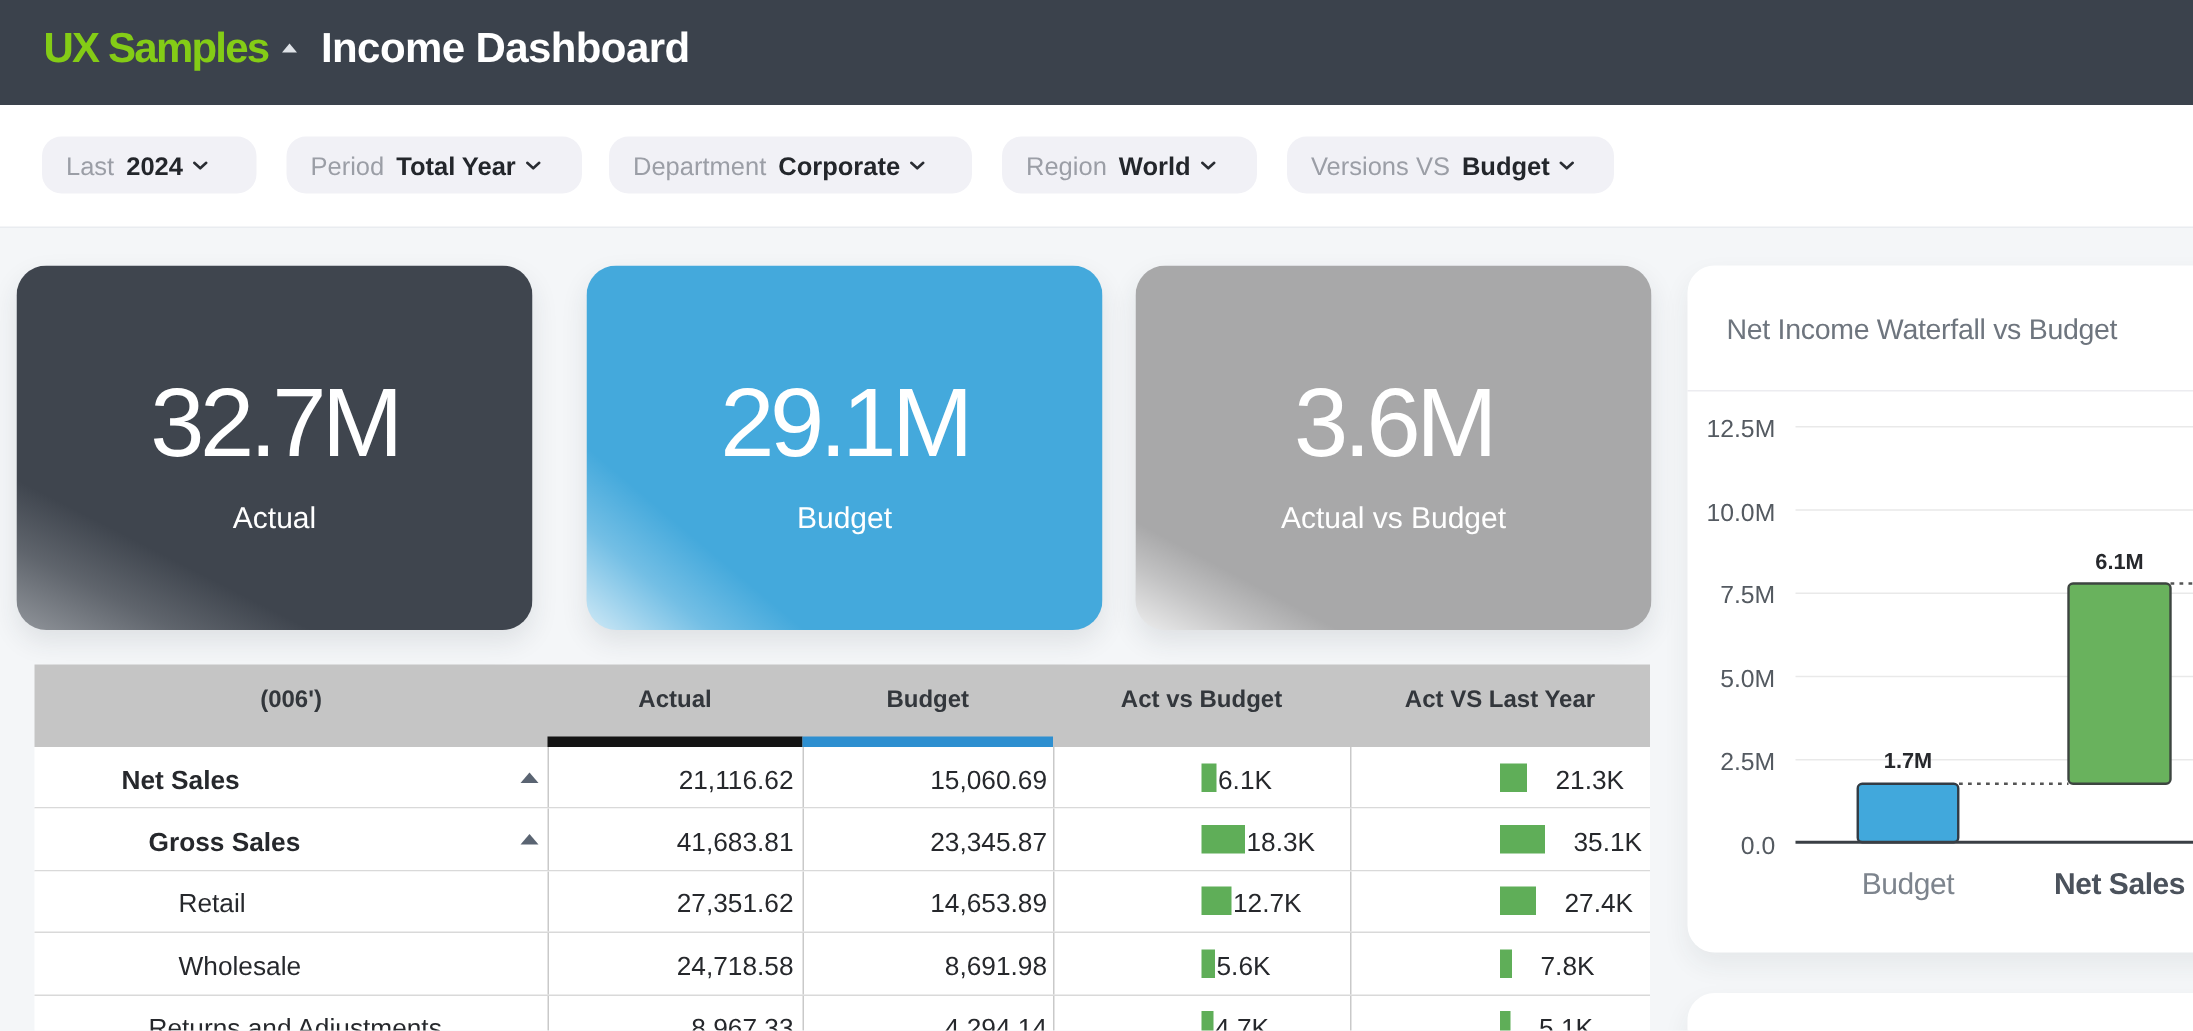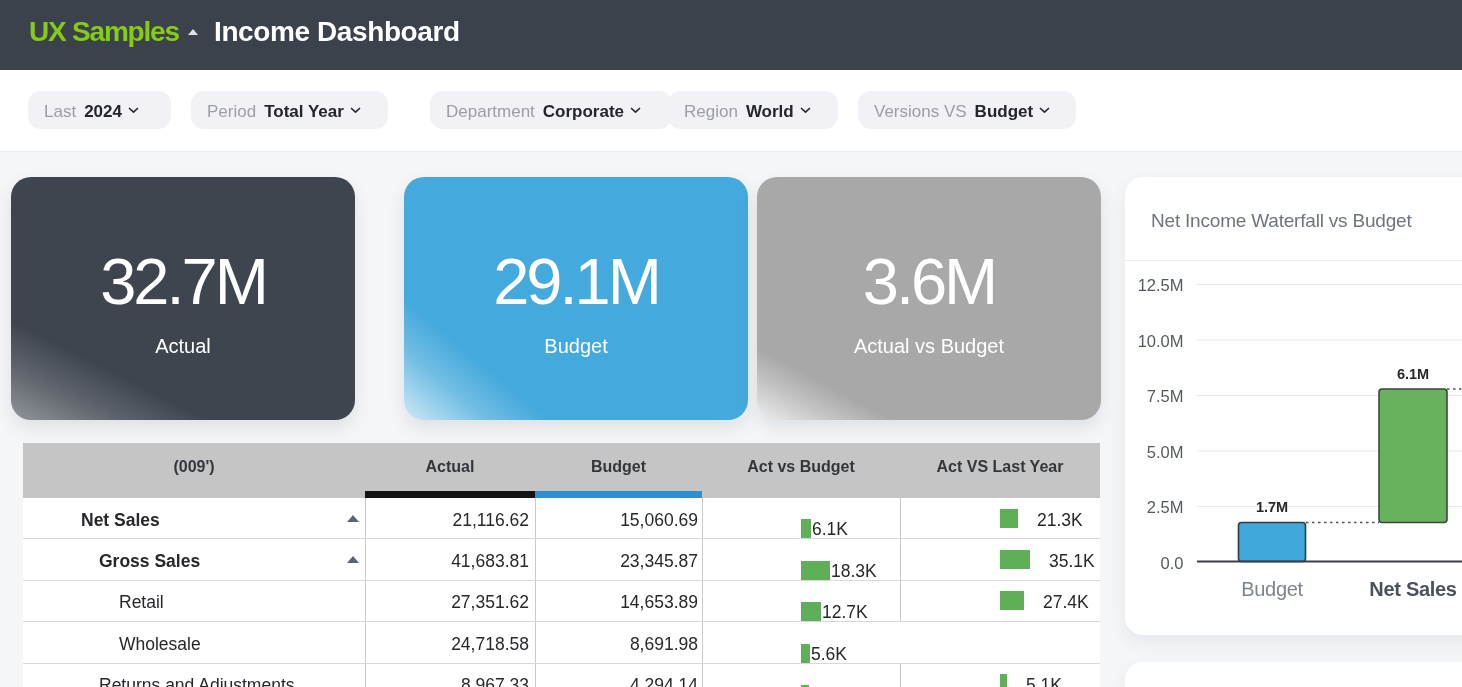--- a/index.html
+++ b/index.html
@@ -20,37 +20,37 @@
 .pill .lab { color:#9b9ea6; transform:translateY(1.5px); }
 .pill .val { color:#23262b; font-weight:bold; margin-left:8px; transform:translateY(1.5px); }
 .pill svg { margin-left:6px; }
 
 
 .kpi { position:absolute; top:177px; width:344px; height:243px; border-radius:20px;
   box-shadow:0 8px 18px rgba(40,50,60,0.10); color:#fff; text-align:center; }
 .kpi .num { position:absolute; top:67px; width:100%; font-size:65px; letter-spacing:-3px; }
 .kpi .lbl { position:absolute; top:158px; width:100%; font-size:20px; }
 .k1 { left:11px; background:linear-gradient(27deg, rgba(242,244,246,0.46) 0%, rgba(242,244,246,0.18) 13%, rgba(242,244,246,0) 24%), #3f454e; }
-.k2 { left:404px; background:linear-gradient(40deg, rgba(255,255,255,0.75) 0%, rgba(255,255,255,0.25) 13%, rgba(255,255,255,0) 23%), #44a9dc; }
+.k2 { left:391px; background:linear-gradient(40deg, rgba(255,255,255,0.75) 0%, rgba(255,255,255,0.25) 13%, rgba(255,255,255,0) 23%), #44a9dc; }
 .k3 { left:757px; background:linear-gradient(28deg, rgba(255,255,255,0.8) 0%, rgba(255,255,255,0.3) 10%, rgba(255,255,255,0) 17%), #a8a8a9; }
 
 
 .tbl { position:absolute; left:23px; top:443px; width:1077px; }
 .thead { position:relative; height:55px; background:#c5c5c5; display:flex; }
 .thead .hc { display:flex; align-items:center; justify-content:center; font-weight:bold; font-size:16px; color:#33373c; height:47px; }
 .legendbar { position:absolute; bottom:0; height:7px; }
 .lb-black { left:342px; width:170px; background:#141414; }
 .lb-blue { left:512px; width:167px; background:#2e8fd0; }
 .trow { position:relative; height:41.4px; background:#fff; border-bottom:1px solid #d9d9d9; display:flex; }
 .tc { height:100%; display:flex; align-items:center; }
 .t { display:inline-block; transform:translateY(2px); }
 .c1 { width:342px; position:relative; }
 .c2 { width:170px; border-left:1px solid #c9c9c9; justify-content:flex-end; padding-right:6px; }
 .c3 { width:167px; border-left:1px solid #c9c9c9; justify-content:flex-end; padding-right:4px; }
-.c4 { width:198px; border-left:1px solid #c9c9c9;align-items:flex-end; }
+.c4 { width:198px; border-left:1px solid #c9c9c9; }
 .c5 { width:200px; border-left:1px solid #c9c9c9;gap:18px; }
 .trow { font-size:17.5px; color:#26282c; }
 .rowlab { white-space:nowrap; display:inline-block; transform:translateY(2px); }
 .tri { position:absolute; left:324px; top:17px; width:0; height:0;
   border-left:6px solid transparent; border-right:6px solid transparent; border-bottom:7px solid #5a6472; }
 .gbar { background:#5fae58; height:19px; margin-right:1px; }
 .b4 { margin-left:98px; }
 .b5 { margin-left:99px; }
 
 
@@ -76,21 +76,21 @@
         <path d="M1.5 1.5 L5.5 5.2 L9.5 1.5" stroke="#2a2d33" stroke-width="1.7" fill="none" stroke-linecap="round" stroke-linejoin="round"></path>
       </svg>
     </div>
   <div class="pill" style="left:191px; width:197px;">
       <span class="lab">Period</span>
       <span class="val">Total Year</span>
       <svg width="11" height="7" viewBox="0 0 11 7">
         <path d="M1.5 1.5 L5.5 5.2 L9.5 1.5" stroke="#2a2d33" stroke-width="1.7" fill="none" stroke-linecap="round" stroke-linejoin="round"></path>
       </svg>
     </div>
-  <div class="pill" style="left:430px; width:242px;">
+  <div class="pill" style="left:406px; width:242px;">
       <span class="lab">Department</span>
       <span class="val">Corporate</span>
       <svg width="11" height="7" viewBox="0 0 11 7">
         <path d="M1.5 1.5 L5.5 5.2 L9.5 1.5" stroke="#2a2d33" stroke-width="1.7" fill="none" stroke-linecap="round" stroke-linejoin="round"></path>
       </svg>
     </div>
   <div class="pill" style="left:668px; width:170px;">
       <span class="lab">Region</span>
       <span class="val">World</span>
       <svg width="11" height="7" viewBox="0 0 11 7">
@@ -114,21 +114,21 @@
     <div class="num">29.1M</div>
     <div class="lbl">Budget</div>
   </div>
 <div class="kpi k3">
     <div class="num">3.6M</div>
     <div class="lbl">Actual vs Budget</div>
   </div>
 
 <div class="tbl">
   <div class="thead">
-    <div class="hc" style="width:342px;">(009')</div>
+    <div class="hc" style="width:342px;">(006')</div>
     <div class="hc" style="width:170px;">Actual</div>
     <div class="hc" style="width:167px;">Budget</div>
     <div class="hc" style="width:198px;">Act vs Budget</div>
     <div class="hc" style="width:200px;">Act VS Last Year</div>
     <div class="legendbar lb-black"></div>
     <div class="legendbar lb-blue"></div>
   </div>
   <div class="trow">
     <div class="tc c1" style="padding-left:58px; font-weight:bold;">
         <span class="rowlab">Net Sales</span>
@@ -194,20 +194,24 @@
       </div>
     <div class="tc c2">
         <span class="t">24,718.58</span>
       </div>
     <div class="tc c3">
         <span class="t">8,691.98</span>
       </div>
     <div class="tc c4">
         <span class="gbar b4" style="width:9px;"></span>
         <span class="t">5.6K</span>
+      </div>
+    <div class="tc c5">
+        <span class="gbar b5" style="width:8px;"></span>
+        <span class="t">7.8K</span>
       </div>
   </div>
   <div class="trow">
     <div class="tc c1" style="padding-left:76px;">
         <span class="rowlab">Returns and Adjustments</span>
       </div>
     <div class="tc c2">
         <span class="t">8,967.33</span>
       </div>
     <div class="tc c3">

